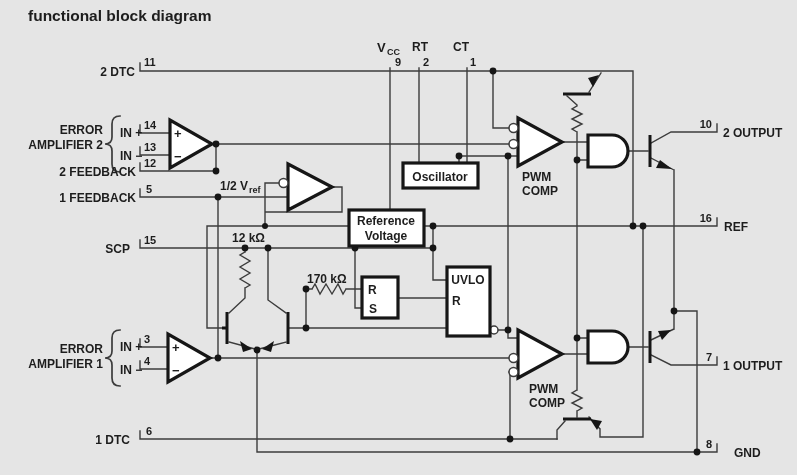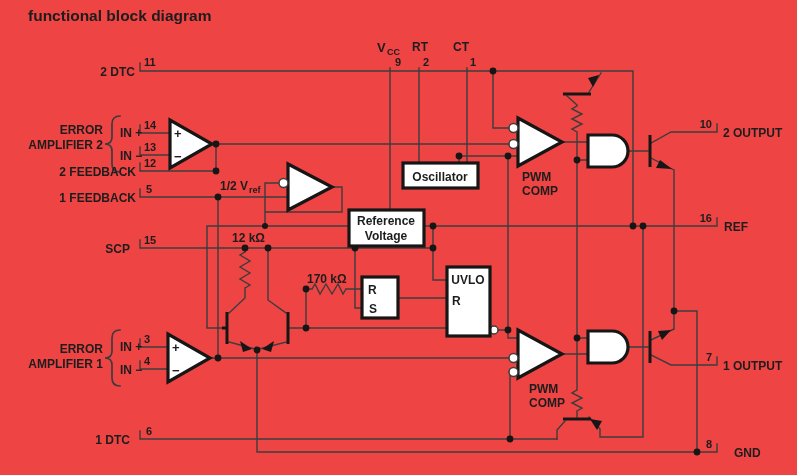--- a/index.html
+++ b/index.html
@@ -1,16 +1,16 @@
 <!DOCTYPE html>
 <html><head>
 <meta charset="utf-8">
 <style>
   html,body{margin:0;padding:0;background:#ffffff;}
-  .stage{position:relative;width:797px;height:475px;background:#ef4444;overflow:hidden;
+  .stage{position:relative;width:797px;height:475px;background:#e5e5e5;overflow:hidden;
          font-family:"Liberation Sans", sans-serif;}
   svg text{font-family:"Liberation Sans", sans-serif;font-weight:bold;fill:#1d1d1d;}
   .t15{font-size:15.5px;}
   .t12{font-size:12px;}
   .t11{font-size:11px;}
   .t9{font-size:9px;}
   .t13{font-size:13px;}
   .wire{stroke:#3c3c3c;stroke-width:1.4;fill:none;stroke-linecap:square;}
   .thick{stroke:#161616;stroke-width:3;fill:none;}
   .box{stroke:#161616;stroke-width:3.2;fill:#ffffff;}

